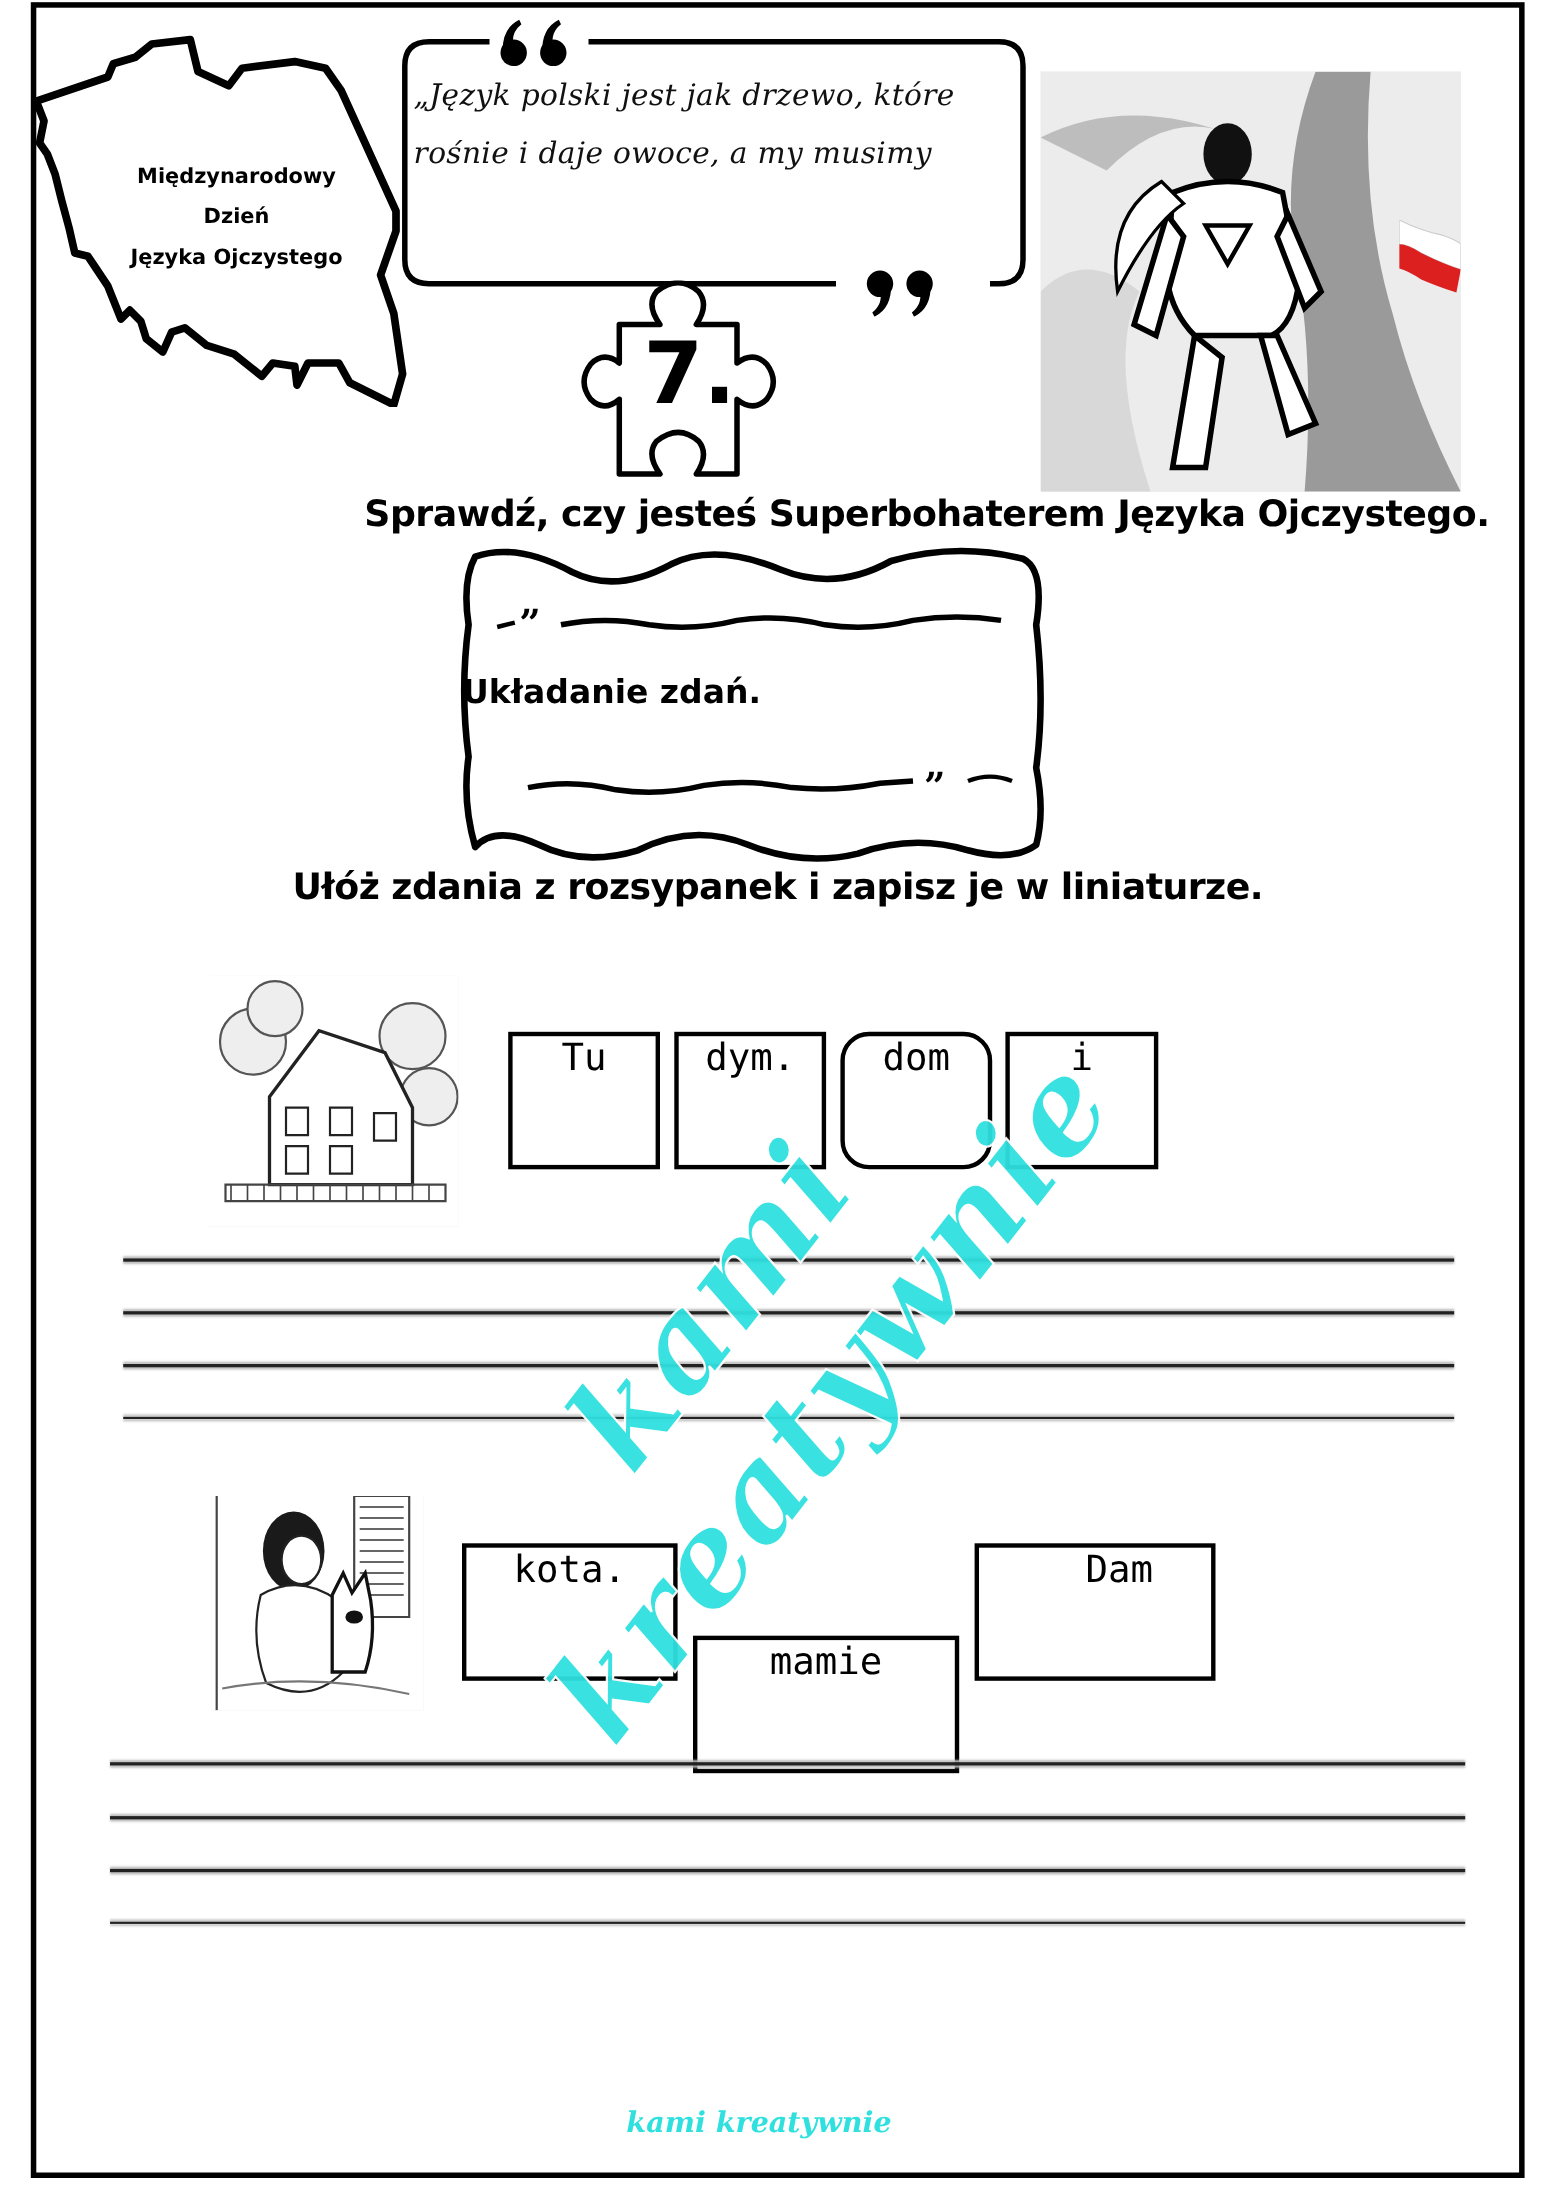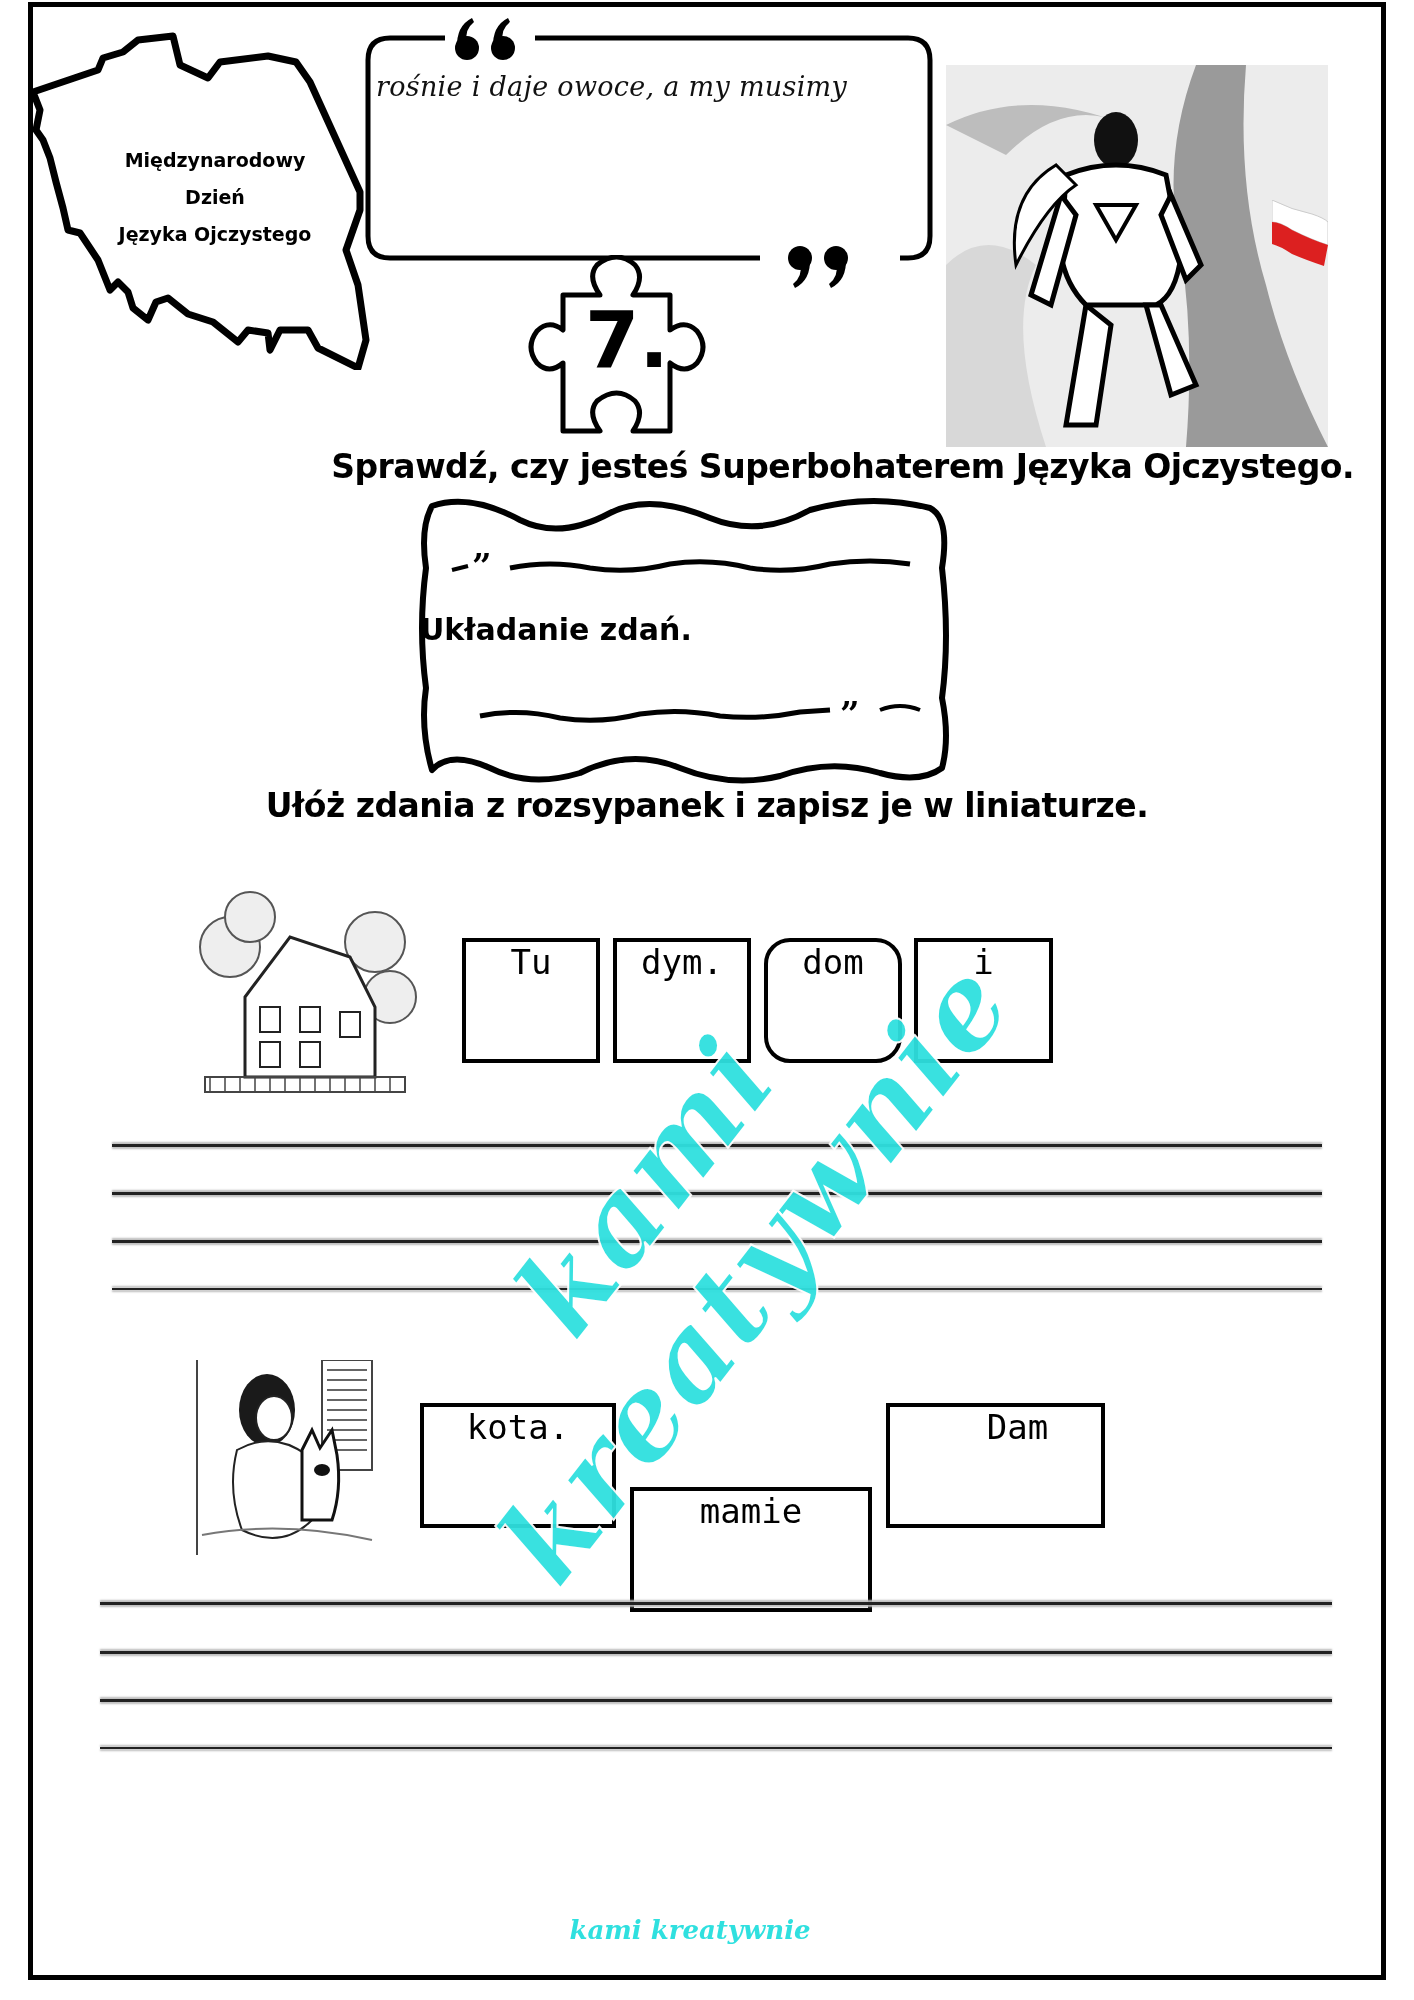--- a/index.html
+++ b/index.html
@@ -47,20 +47,21 @@
     <path d="M133,40 Q132,18 148,10 L150,14 Q140,22 143,34 Z" fill="#000"></path>
   </g>
   <g>
     <circle cx="440" cy="250" r="12" fill="#000"></circle>
     <path d="M450,250 Q451,272 435,280 L433,276 Q443,268 440,256 Z" fill="#000"></path>
     <circle cx="476" cy="250" r="12" fill="#000"></circle>
     <path d="M486,250 Q487,272 471,280 L469,276 Q479,268 476,256 Z" fill="#000"></path>
   </g>
 </svg>
 <div class="abs quote-text">
+  <div>„Język polski jest jak drzewo, które</div>
   <div>rośnie i daje owoce, a my musimy</div>
 </div>
 
 <svg class="abs puzzle-svg" width="185" height="182" viewBox="0 0 185 182">
   <path d="M38,40 L75,40 Q62,22 72,10 Q92,-6 110,10 Q120,22 108,40 L145,40 L145,75 Q160,64 172,76 Q184,92 172,108 Q160,120 145,108 L145,176 L108,176 Q120,158 110,146 Q92,130 72,146 Q62,158 75,176 L38,176 L38,108 Q24,120 12,108 Q0,92 12,76 Q24,64 38,75 Z" fill="#fff" stroke="#000" stroke-width="5" stroke-linejoin="round"></path>
 </svg>
 <div class="abs puzzle-num">7.</div>
 
 <div class="abs hero">
   <svg width="382" height="382" viewBox="0 0 382 382">

